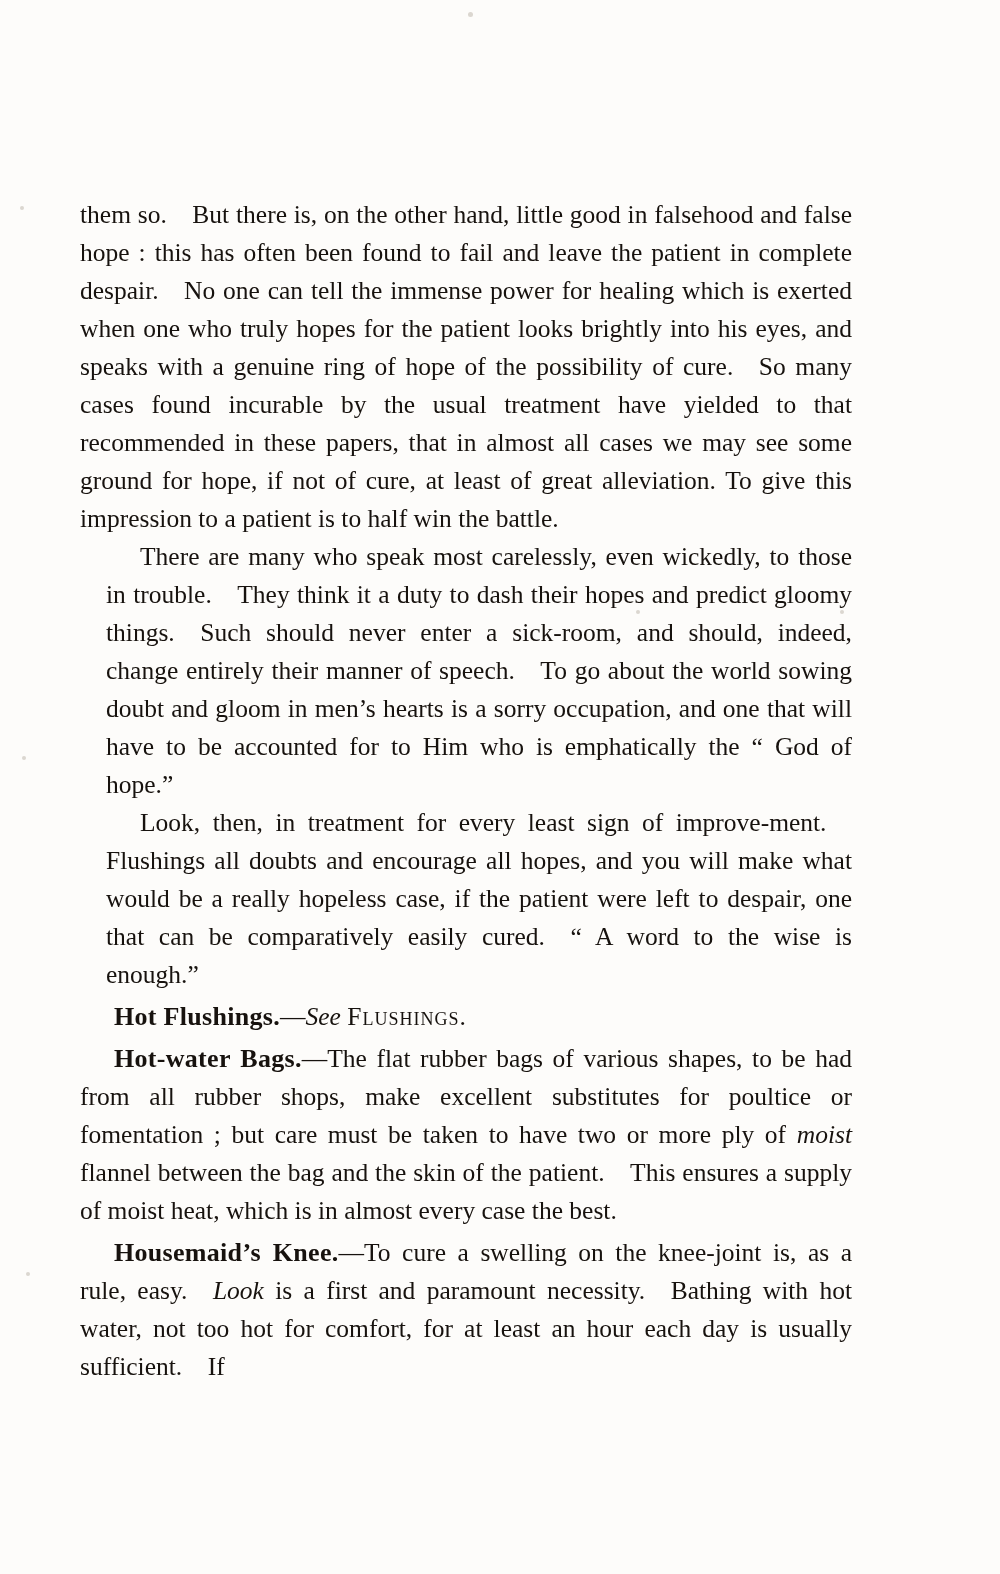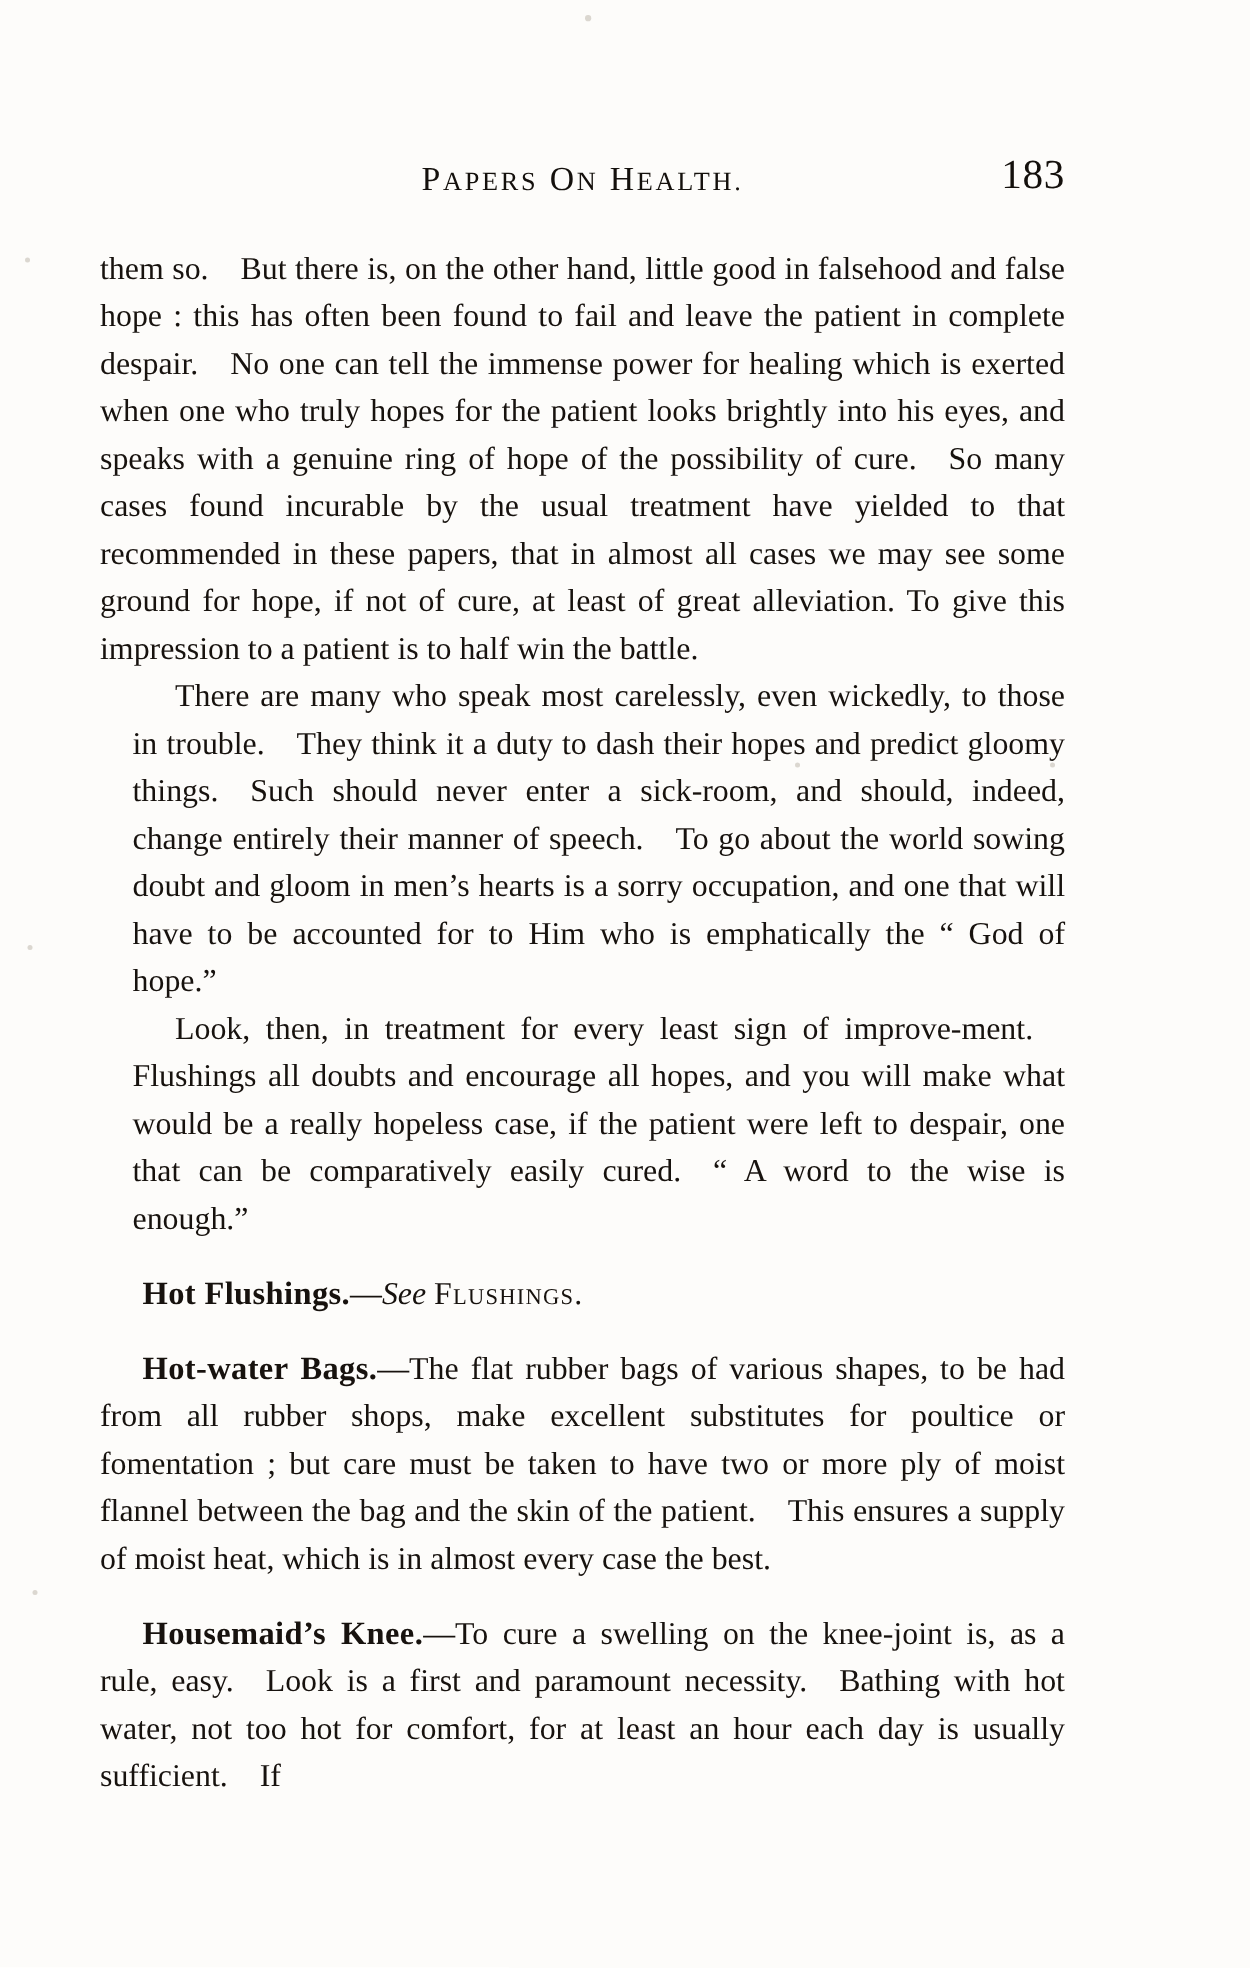--- a/index.html
+++ b/index.html
@@ -71,62 +71,59 @@
     hyphens: none;
   }
   p.para.indent {
     text-indent: 34px;
     margin-left: 26px;
   }
   p.para.noindent {
     text-indent: 0;
   }
   .entry {
-    margin-top: 22px;
+    margin-top: 4px;
   }
   .entry p.para {
     text-indent: 34px;
   }
   .entry-title {
     font-weight: bold;
     font-size: 26px;
     letter-spacing: 0.3px;
   }
   .see {
     font-style: italic;
   }
   .smallcaps {
     font-variant: small-caps;
     letter-spacing: 1px;
   }
   .ital {
+    font-style: italic;
   }
   .speck {
     position: absolute;
     background: #b9b2a6;
     border-radius: 50%;
     opacity: 0.5;
   }
 </style>
 </head>
 <body>
 
 <div class="page">
 
   <div class="speck" style="left:468px; top:12px; width:5px; height:5px;"></div>
   <div class="speck" style="left:20px; top:206px; width:4px; height:4px;"></div>
   <div class="speck" style="left:22px; top:756px; width:4px; height:4px;"></div>
   <div class="speck" style="left:26px; top:1272px; width:4px; height:4px;"></div>
   <div class="speck" style="left:636px; top:610px; width:4px; height:4px;"></div>
   <div class="speck" style="left:840px; top:610px; width:4px; height:4px;"></div>
 
-  <div class="header">
-    <div class="running-title"><span class="sc">P</span><span class="scs">APERS</span> <span class="sc">O</span><span class="scs">N</span> <span class="sc">H</span><span class="scs">EALTH.</span></div>
-    <div class="page-number">183</div>
-  </div>
 
   <div class="body-col">
 
     <p class="para noindent">them so. But there is, on the other hand, little good in falsehood and false hope : this has often been found to fail and leave the patient in complete despair. No one can tell the immense power for healing which is exerted when one who truly hopes for the patient looks brightly into his eyes, and speaks with a genuine ring of hope of the possibility of cure. So many cases found incurable by the usual treatment have yielded to that recommended in these papers, that in almost all cases we may see some ground for hope, if not of cure, at least of great alleviation. To give this impression to a patient is to half win the battle.</p>
     <p class="para indent">There are many who speak most carelessly, even wickedly, to those in trouble. They think it a duty to dash their hopes and predict gloomy things. Such should never enter a sick-room, and should, indeed, change entirely their manner of speech. To go about the world sowing doubt and gloom in men’s hearts is a sorry occupation, and one that will have to be accounted for to Him who is emphatically the “ God of hope.”</p>
     <p class="para indent">Look, then, in treatment for every least sign of improve-ment. Flushings all doubts and encourage all hopes, and you will make what would be a really hopeless case, if the patient were left to despair, one that can be comparatively easily cured. “ A word to the wise is enough.”</p>
 
     <div class="entry">
       <p class="para">
         <span class="entry-title">Hot Flushings.</span><span>—</span><span class="see">See</span><span> </span><span class="smallcaps">Flushings.</span>

